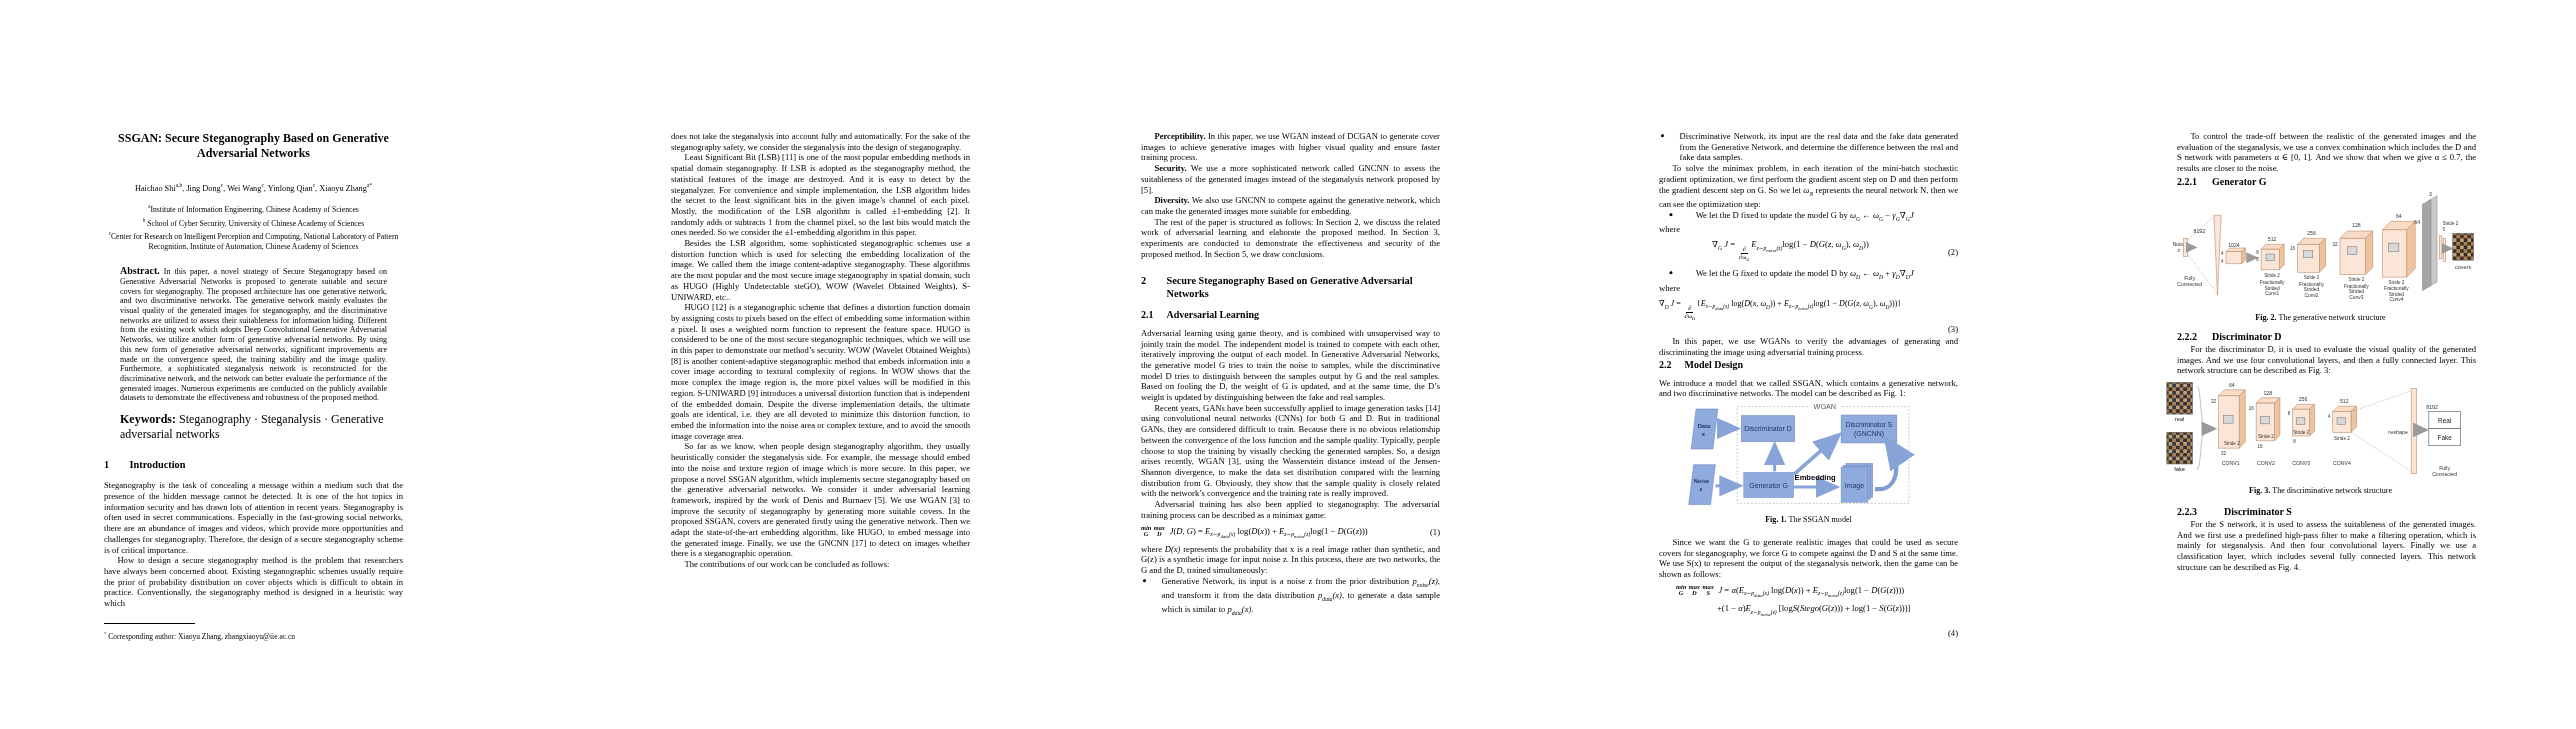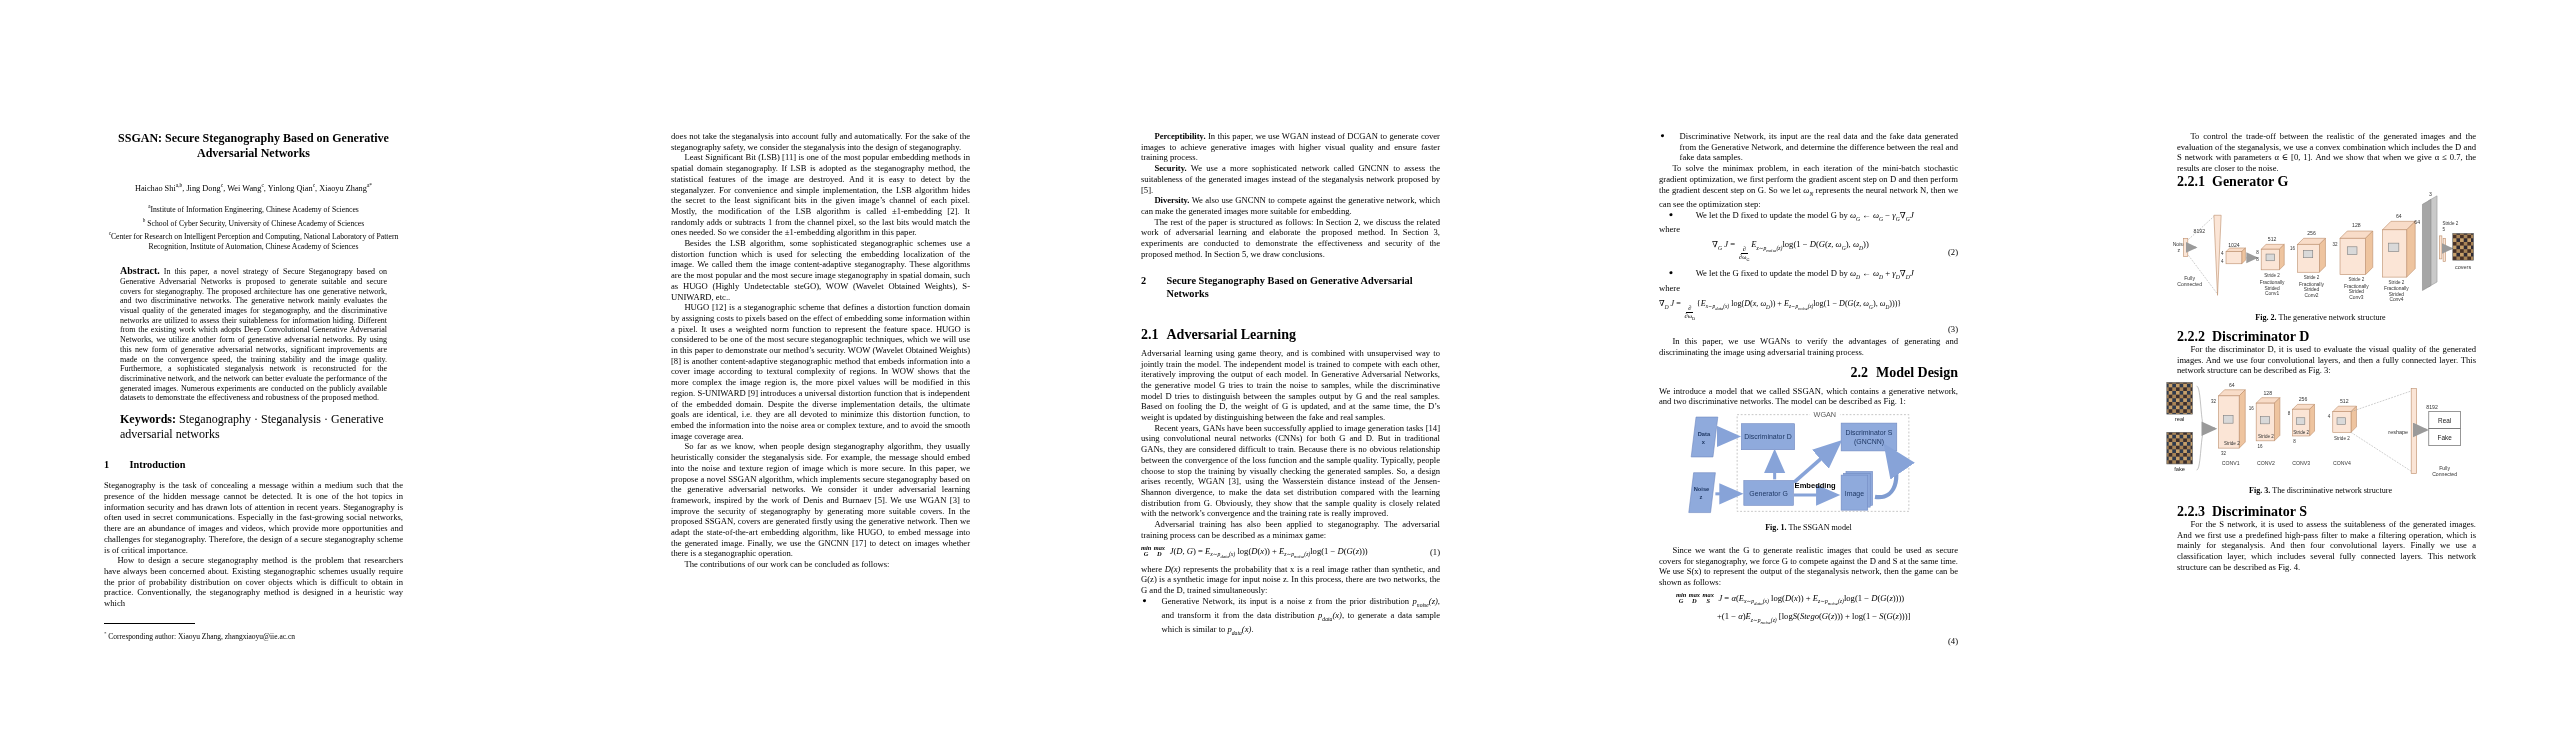--- a/index.html
+++ b/index.html
@@ -13,21 +13,21 @@
   .affil{margin-top:8.5px;text-align:center;font-size:7.7px;line-height:10px;}
   .abs{margin-top:14.6px;padding:0 16px;font-size:8px;line-height:9.7px;text-align:justify;}
   .abs b{font-size:10px;}
   .kw{margin-top:9px;padding:0 16px;font-size:12px;text-align:left;}
 
   .p{margin:0;font-size:8.6px;line-height:10.7px;text-align:justify;text-indent:13.4px;}
   .p0{text-indent:0;}
   .sec{display:flex;font-weight:bold;font-size:10.3px;line-height:12.8px;margin:0;}
   .sec .n{flex:0 0 25.5px;}
   .subsub .n{flex:0 0 35px;}
-  .sec.h2{font-size:14px;line-height:11.5px;}
+  .sec.h2{font-size:10px;line-height:11.5px;}
   .mt{margin-top:8.5px;}
 
   .bullet{display:flex;font-size:8.6px;line-height:10.7px;margin:0;}
   .bullet .dot{flex:0 0 19.4px;padding-left:1.2px;font-size:7.3px;}
   .bullet .bt{flex:1;text-align:justify;}
   .bullet.inner .dot{flex:0 0 27px;padding-left:9.7px;}
 
   .eqrow{display:flex;align-items:center;font-size:8.6px;margin:4.3px 0;}
   .eq{flex:1;}
   .eqnum{flex:0 0 auto;}
@@ -82,21 +82,21 @@
 
 <div class="page" id="page3">
   <p class="p" style="margin-top:131px;"><b>Perceptibility.</b> In this paper, we use WGAN instead of DCGAN to generate cover images to achieve generative images with higher visual quality and ensure faster training process.</p>
   <p class="p"><b>Security.</b> We use a more sophisticated network called GNCNN to assess the suitableness of the generated images instead of the steganalysis network proposed by [5].</p>
   <p class="p"><b>Diversity.</b> We also use GNCNN to compete against the generative network, which can make the generated images more suitable for embedding.</p>
   <p class="p">The rest of the paper is structured as follows: In Section 2, we discuss the related work of adversarial learning and elaborate the proposed method. In Section 3, experiments are conducted to demonstrate the effectiveness and security of the proposed method. In Section 5, we draw conclusions.</p>
   <div class="sec" style="margin-top:16px;">
     <span class="n">2</span>
     <span>Secure Steganography Based on Generative Adversarial Networks</span>
   </div>
-  <div class="sec h2" style="margin-top:28px;">
+  <div class="sec h2" style="margin-top:8px;">
     <span class="n">2.1</span>
     <span>Adversarial Learning</span>
   </div>
   <p class="p p0" style="margin-top:7.3px;">Adversarial learning using game theory, and is combined with unsupervised way to jointly train the model. The independent model is trained to compete with each other, iteratively improving the output of each model. In Generative Adversarial Networks, the generative model G tries to train the noise to samples, while the discriminative model D tries to distinguish between the samples output by G and the real samples. Based on fooling the D, the weight of G is updated, and at the same time, the D’s weight is updated by distinguishing between the fake and real samples.</p>
   <p class="p">Recent years, GANs have been successfully applied to image generation tasks [14] using convolutional neural networks (CNNs) for both G and D. But in traditional GANs, they are considered difficult to train. Because there is no obvious relationship between the convergence of the loss function and the sample quality. Typically, people choose to stop the training by visually checking the generated samples. So, a design arises recently, WGAN [3], using the Wasserstein distance instead of the Jensen-Shannon divergence, to make the data set distribution compared with the learning distribution from G. Obviously, they show that the sample quality is closely related with the network’s convergence and the training rate is really improved.</p>
   <p class="p">Adversarial training has also been applied to steganography. The adversarial training process can be described as a minimax game:</p>
   <div class="eqrow">
     <span class="eq"><span class="mm">min<br>G</span><span class="mm">max<br>D</span> <i>J</i>(<i>D</i>,&nbsp;<i>G</i>) = <i>E</i><sub><i>x∼p<sub>data</sub>(x)</i></sub> log(<i>D</i>(<i>x</i>)) + <i>E</i><sub><i>z∼p<sub>noise</sub>(z)</i></sub>log(1 − <i>D</i>(<i>G</i>(<i>z</i>)))</span>
     <span class="eqnum">(1)</span>
   </div>
@@ -131,21 +131,21 @@
   </div>
   <p class="p p0">where</p>
   <div class="eqrow" style="margin-bottom:0;">
     <span class="eq" style="font-size:8.1px;">∇<sub><i>D</i></sub> <i>J</i> = <span class="frac">
           <span class="ft">∂</span>
           <span>∂ω<sub>D</sub></span>
         </span>{<i>E</i><sub><i>x∼p<sub>data</sub>(x)</i></sub> log(<i>D</i>(<i>x</i>, <i>ω<sub>D</sub></i>)) + <i>E</i><sub><i>z∼p<sub>noise</sub>(z)</i></sub>log(1 − <i>D</i>(<i>G</i>(<i>z</i>, <i>ω<sub>G</sub></i>), <i>ω<sub>D</sub></i>)))}</span>
   </div>
   <div class="eqnumline">(3)</div>
   <p class="p">In this paper, we use WGANs to verify the advantages of generating and discriminating the image using adversarial training process.</p>
-  <div class="sec h2" style="margin-top:9px;justify-content:flex-end;">
+  <div class="sec h2" style="margin-top:1px;">
     <span class="n">2.2</span>
     <span>Model Design</span>
   </div>
   <p class="p p0" style="margin-top:7.3px;">We introduce a model that we called SSGAN, which contains a generative network, and two discriminative networks. The model can be described as Fig. 1:</p>
 
   <div class="fig">
     <svg width="299" height="104" viewBox="0 0 492 172">
       <defs>
         <marker id="ab" markerWidth="9" markerHeight="9" refX="6.5" refY="3.5" orient="auto">
           <path d="M0,0 L8,3.5 L0,7 Z" fill="#87a3d8"></path>
@@ -399,19 +399,19 @@
       <rect x="434" y="52" width="52" height="28" fill="#ffffff" stroke="#555"></rect>
       <text x="460" y="70" text-anchor="middle" font-size="10.5" fill="#222">Real</text>
       <rect x="434" y="80" width="52" height="28" fill="#ffffff" stroke="#555"></rect>
       <text x="460" y="98" text-anchor="middle" font-size="10.5" fill="#222">Fake</text>
       <text x="460" y="148" text-anchor="middle" font-size="8.5" fill="#333">Fully</text>
       <text x="460" y="158" text-anchor="middle" font-size="8.5" fill="#333">Connected</text>
     </svg>
     <div class="caption" style="margin-top:3.6px;"><b>Fig. 3.</b><span> The discriminative network structure</span></div>
   </div>
 
-  <div class="sec h2 subsub" style="margin-top:11px;">
+  <div class="sec h2 subsub" style="margin-top:11px;gap:12px;">
     <span class="n">2.2.3</span>
     <span>Discriminator S</span>
   </div>
   <p class="p" style="margin-top:1.2px;">For the S network, it is used to assess the suitableness of the generated images. And we first use a predefined high-pass filter to make a filtering operation, which is mainly for steganalysis. And then four convolutional layers. Finally we use a classification layer, which includes several fully connected layers. This network structure can be described as Fig. 4.</p>
 </div>
 
 
 </body></html>

